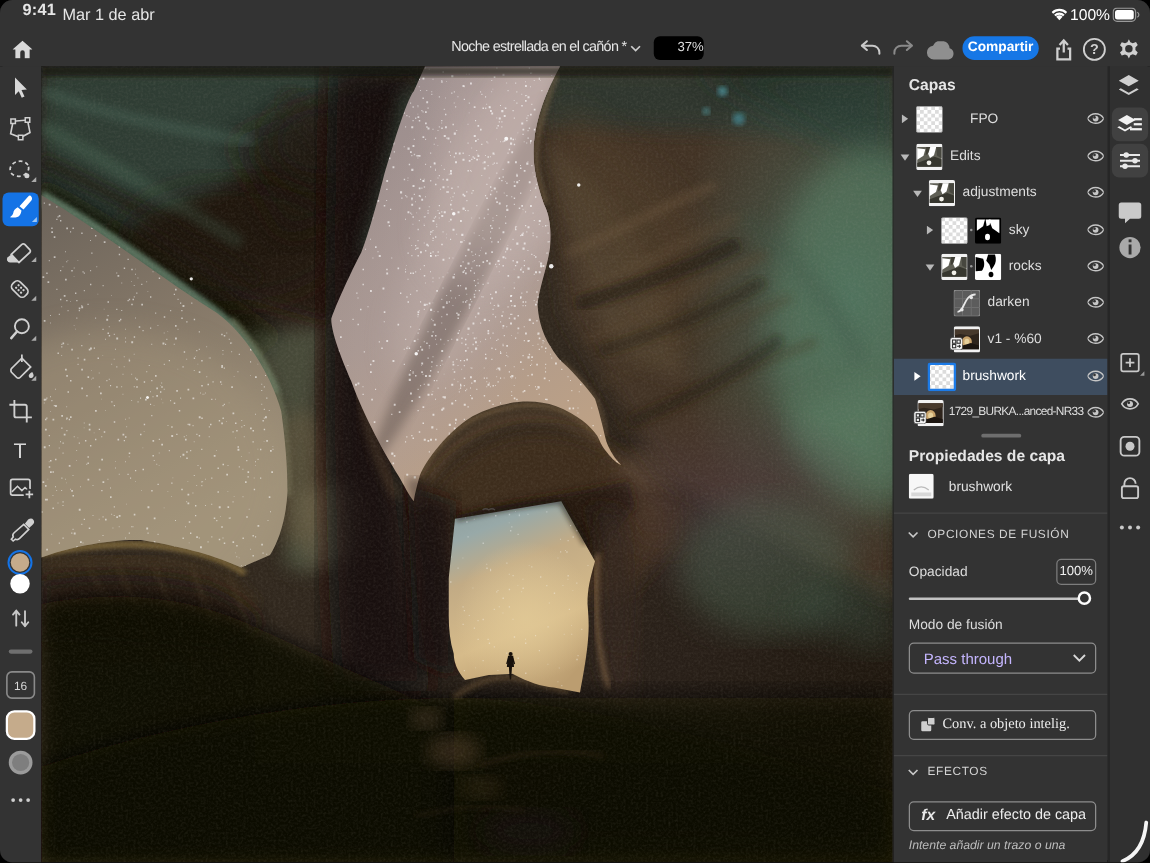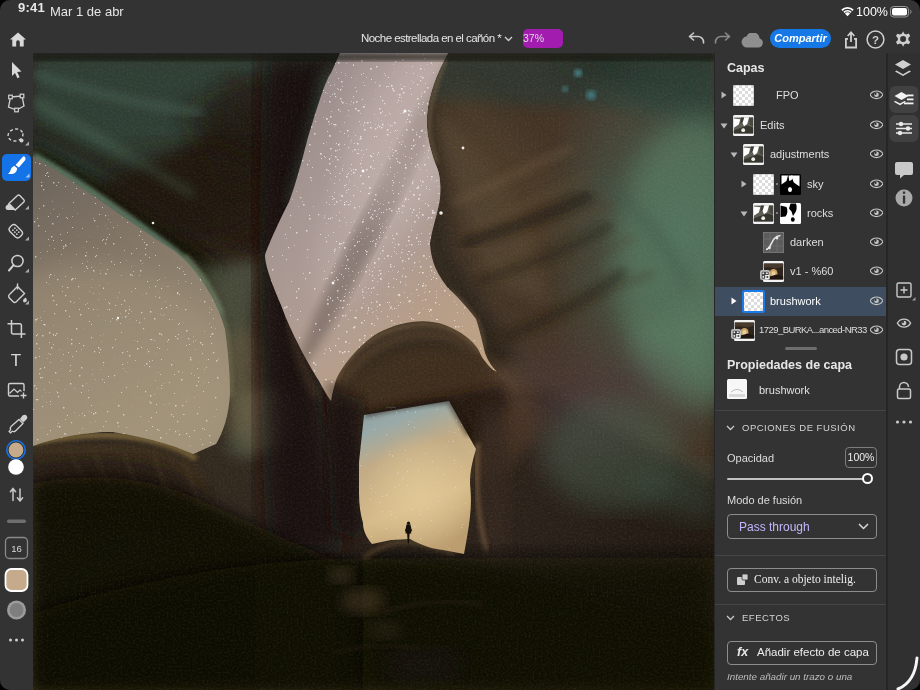--- a/index.html
+++ b/index.html
@@ -33,38 +33,38 @@
   </svg>
 
   <svg class="abs" style="left:10px;top:32px" width="16" height="15" viewBox="0 0 16 15">
     <path d="M8 0.5 L16 7.5 L13.7 7.5 L13.7 14.5 L9.8 14.5 L9.8 10 a1.8 1.8 0 0 0-3.6 0 L6.2 14.5 L2.3 14.5 L2.3 7.5 L0 7.5 Z" fill="#d9d9d9"></path>
   </svg>
 
   <div class="abs txt" style="left:361px;top:32px;font-size:11.5px;letter-spacing:-0.55px;">Noche estrellada en el cañón *</div>
   <svg class="abs" style="left:504px;top:36px" width="9" height="6" viewBox="0 0 9 6">
       <path d="M1 1 L4.5 4.5 L8 1" stroke="#cccccc" stroke-width="1.4" fill="none"></path>
     </svg>
-  <div class="abs" style="left:523px;top:29px;width:40px;height:19px;background:#a21caf;border-radius:5px;color:#dddddd;font-size:10.5px;text-align:left;line-height:19px;">37%</div>
+  <div class="abs" style="left:523px;top:29px;width:40px;height:19px;background:#000000;border-radius:5px;color:#dddddd;font-size:10.5px;text-align:right;line-height:19px;">37%</div>
 
   <svg class="abs" style="left:688px;top:32px" width="17" height="13" viewBox="0 0 17 13">
     <path d="M5.5 1 L1.5 4.5 L5.5 8" stroke="#c9c9c9" stroke-width="1.6" fill="none" stroke-linecap="round" stroke-linejoin="round"></path>
     <path d="M1.8 4.5 H10 a5.5 5.5 0 0 1 5.5 5.5 V11" stroke="#c9c9c9" stroke-width="1.6" fill="none" stroke-linecap="round"></path>
   </svg>
   <svg class="abs" style="left:714px;top:32px" width="17" height="13" viewBox="0 0 17 13">
     <g transform="scale(-1,1) translate(-17,0)">
     <path d="M5.5 1 L1.5 4.5 L5.5 8" stroke="#8a8a8a" stroke-width="1.6" fill="none" stroke-linecap="round" stroke-linejoin="round"></path>
     <path d="M1.8 4.5 H10 a5.5 5.5 0 0 1 5.5 5.5 V11" stroke="#8a8a8a" stroke-width="1.6" fill="none" stroke-linecap="round"></path>
     </g>
   </svg>
 
   <svg class="abs" style="left:741px;top:33px" width="24" height="15" viewBox="0 0 24 15">
     <path d="M6 14.5 a5.5 5.5 0 0 1-0.6-10.96 A7 7 0 0 1 18.7 5.6 a4.6 4.6 0 0 1-0.8 8.9 Z" fill="#8f8f8f"></path>
   </svg>
 
-  <div class="abs" style="left:770px;top:29px;width:61px;height:19px;background:#1677e6;border-radius:9.5px;color:#ffffff;font-size:11px;font-weight:700;text-align:center;line-height:19px;font-style:italic;">Compartir</div>
+  <div class="abs" style="left:770px;top:29px;width:61px;height:19px;background:#1677e6;border-radius:9.5px;color:#ffffff;font-size:11px;font-weight:700;text-align:center;line-height:19px;">Compartir</div>
 
   <svg class="abs" style="left:842px;top:30px" width="18" height="19" viewBox="0 0 18 19">
     <path d="M9 1 L13 5.4 L11.7 6.6 L9.9 4.6 V12 H8.1 V4.6 L6.3 6.6 L5 5.4 Z" fill="#cfcfcf"></path>
     <path d="M3 8 H6 V9.8 H4.8 V16.6 H13.2 V9.8 H12 V8 H15 V18.4 H3 Z" fill="#cfcfcf"></path>
   </svg>
 
   <svg class="abs" style="left:866px;top:30px" width="19" height="19" viewBox="0 0 19 19">
     <circle cx="9.5" cy="9.5" r="8.4" fill="none" stroke="#cfcfcf" stroke-width="1.5"></circle>
     <text x="9.5" y="13.6" text-anchor="middle" fill="#cfcfcf" font-size="11.5" font-weight="700" font-family="Liberation Sans">?</text>
   </svg>

